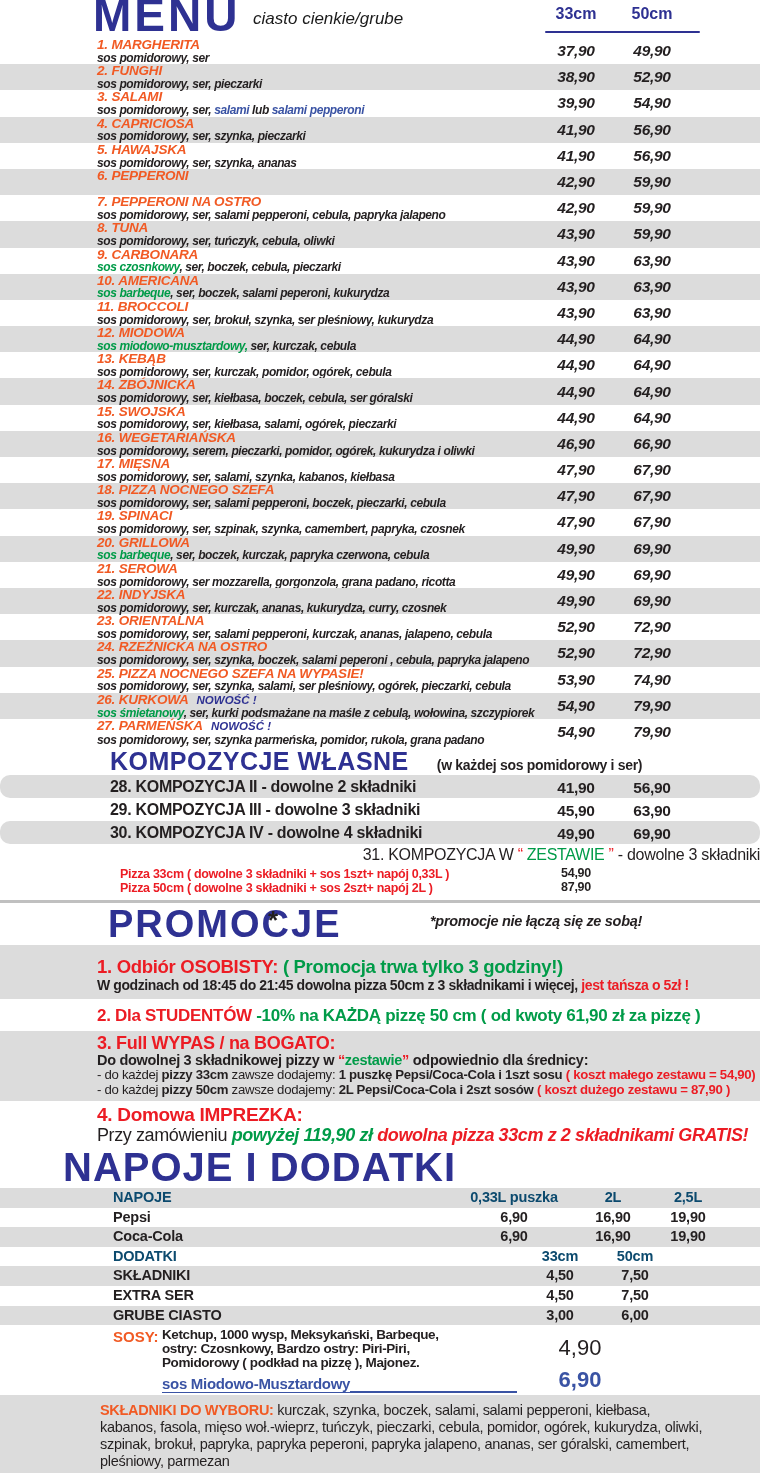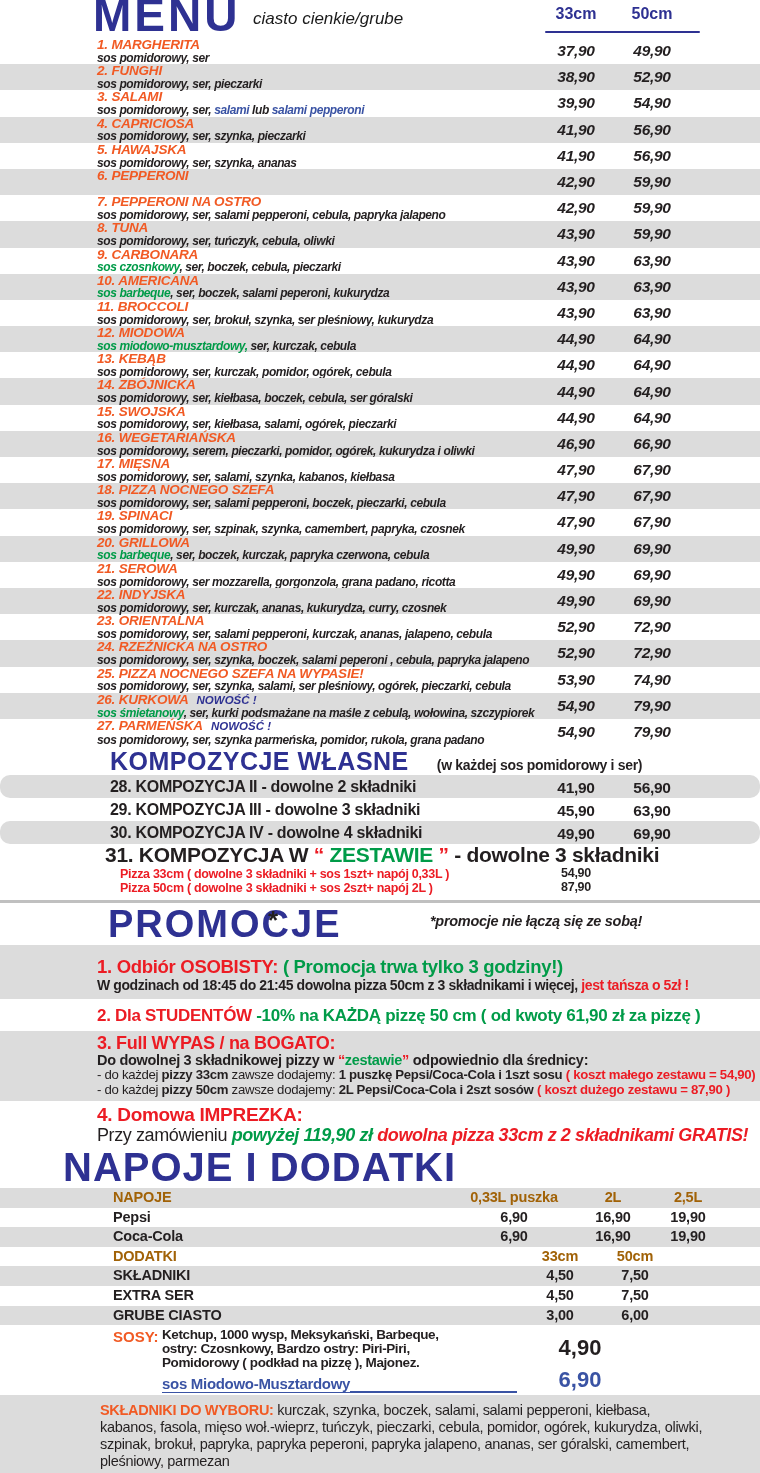--- a/index.html
+++ b/index.html
@@ -28,21 +28,21 @@
   .p{position:absolute;top:50%;transform:translateY(-50%);width:70px;text-align:center;font-weight:bold;font-size:15.5px;color:#231f20;letter-spacing:-0.3px;}
   .p33{left:541px;} .p50{left:617px;}
 
   
   .komp{position:relative;margin-top:2px;}
   .komp-head{height:28px;padding-left:110px;display:flex;align-items:baseline;}
   .komp-title{font-size:25px;font-weight:900;color:#2e3192;letter-spacing:0.5px;}
   .komp-note{margin-left:28px;font-size:14px;font-weight:bold;color:#231f20;letter-spacing:-0.3px;}
   .krow{position:relative;height:23px;line-height:23px;padding-left:110px;box-sizing:border-box;font-size:16px;font-weight:bold;letter-spacing:-0.3px;white-space:nowrap;border-radius:10px;}
   .krow .p{font-size:15.5px;}
-  .krow31{height:22px;line-height:22px;padding-left:105px;font-size:21px;font-weight:bold;letter-spacing:-0.3px;white-space:nowrap;}
+  .krow31{height:22px;line-height:22px;padding-left:105px;font-size:16px;font-weight:normal;letter-spacing:-0.3px;white-space:nowrap;text-align:right;}
   .ksub{position:relative;height:14px;line-height:14px;padding-left:120px;box-sizing:border-box;}
   .ksub-label{color:#ec1c24;font-weight:bold;font-size:12.5px;letter-spacing:-0.3px;white-space:nowrap;}
   .ksub .p{font-size:12.5px;top:50%;}
 
   .sep{height:3px;background:#c0c0c0;margin-top:6px;}
 
   
   .promo-head{position:relative;height:42px;overflow:hidden;}
   .promo-logo{position:absolute;left:108px;top:0px;font-size:38px;font-weight:900;color:#2e3192;letter-spacing:2px;}
   .promo-star{position:absolute;left:268px;top:2px;font-size:26px;font-weight:bold;color:#231f20;}
@@ -56,29 +56,29 @@
   .p3i{font-size:14.5px;line-height:15px;letter-spacing:-0.3px;white-space:nowrap;}
   .p3l{font-size:13.2px;line-height:14.5px;letter-spacing:-0.3px;white-space:nowrap;}
   .band .pad-b{padding-bottom:4px;}
   .p4t{padding-top:4px;font-size:19px;line-height:20px;font-weight:bold;color:#ec1c24;letter-spacing:-0.3px;}
   .p4l{font-size:18px;line-height:21px;letter-spacing:-0.4px;white-space:nowrap;}
 
   
   .nd-logo{height:42px;line-height:42px;padding-left:63px;font-size:40px;font-weight:900;color:#2e3192;letter-spacing:1px;overflow:hidden;}
   .trow{position:relative;height:19.6px;line-height:19.6px;padding-left:113px;box-sizing:border-box;font-size:14.5px;font-weight:bold;letter-spacing:-0.2px;}
   .trow .cell{position:absolute;top:0;text-align:center;font-weight:bold;}
-  .orange{color:#a16207;}
+  .orange{color:#0c4a6e;}
   .cA{left:469px;width:90px;} .cB{left:578px;width:70px;} .cC{left:653px;width:70px;}
   .cD{left:525px;width:70px;} .cE{left:600px;width:70px;}
 
   
   .sosy{position:relative;height:70px;}
   .sosy-label{position:absolute;left:113px;top:3px;font-size:15px;font-weight:bold;color:#f15a24;}
   .sosy-desc{position:absolute;left:162px;top:3px;font-size:13.5px;line-height:14px;font-weight:bold;letter-spacing:-0.4px;}
-  .sosy-price{position:absolute;left:545px;top:10px;width:70px;text-align:center;font-size:22px;font-weight:bold;}
+  .sosy-price{position:absolute;left:545px;top:10px;width:70px;text-align:center;font-size:22px;font-weight:normal;}
   .miod{position:absolute;left:162px;top:50px;width:355px;border-bottom:2px solid #3a53a4;height:16px;}
   .miod-label{font-size:15px;font-weight:bold;color:#3a53a4;letter-spacing:-0.3px;background:#fff;}
   .miod-price{position:absolute;left:545px;top:42px;width:70px;text-align:center;font-size:22px;font-weight:bold;color:#3a53a4;}
 
   
   .sklad{background:#dcdcdc;padding:7px 52px 7px 100px;font-size:14.5px;line-height:17px;letter-spacing:-0.3px;}
   .sklad-label{color:#f15a24;font-weight:bold;}
 </style>
 </head>
 <body>

